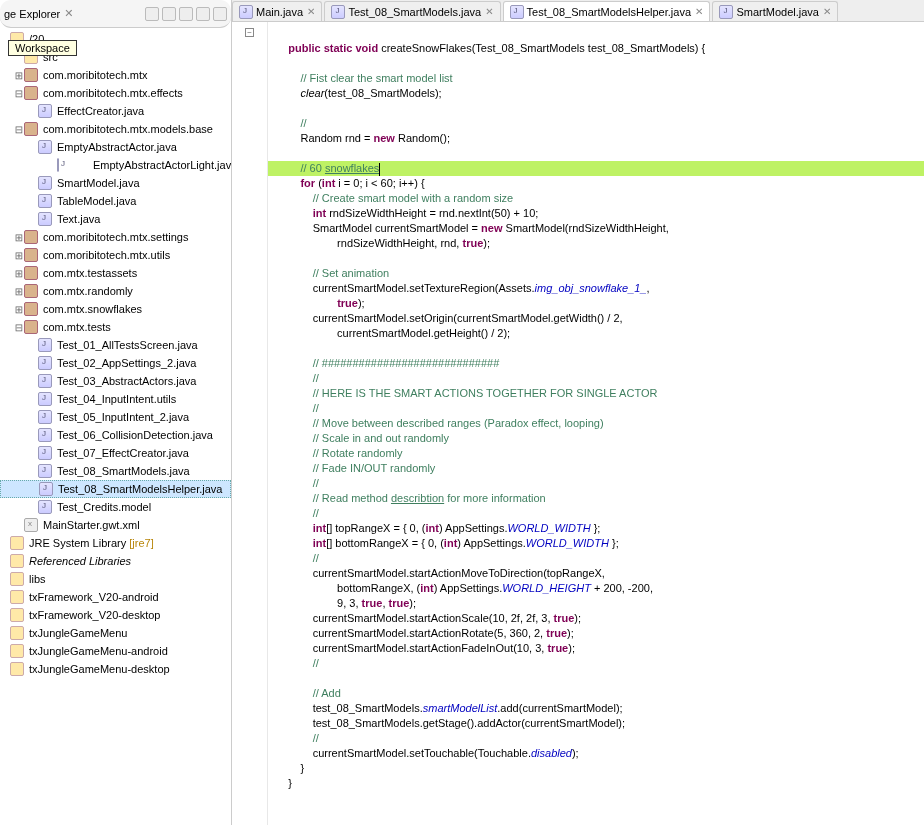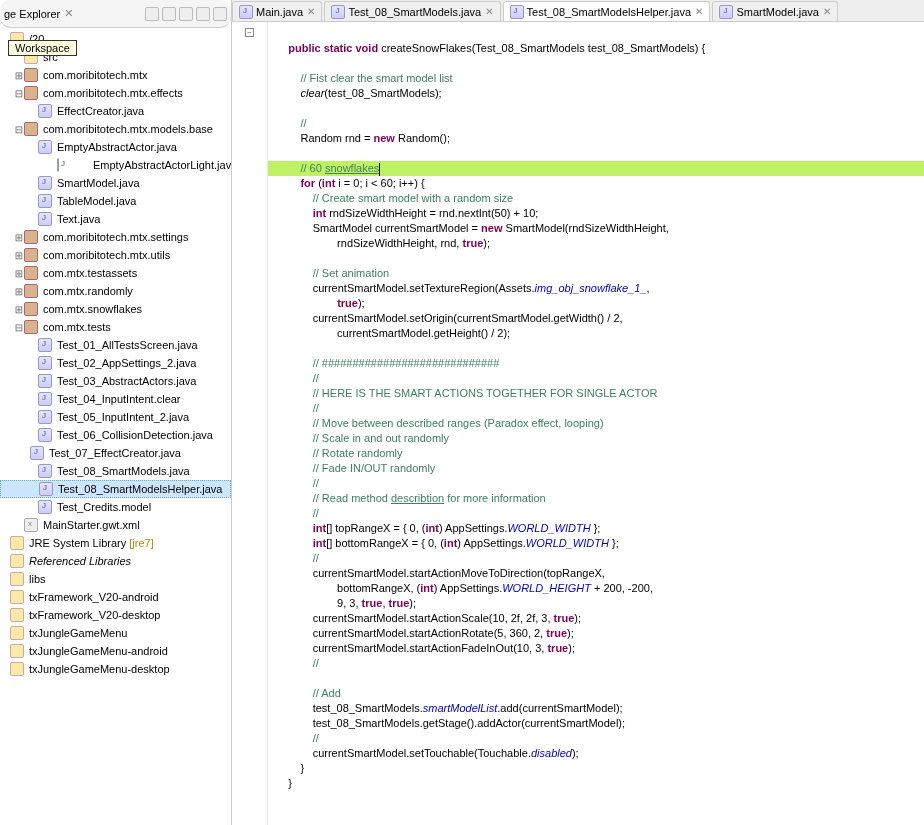--- a/index.html
+++ b/index.html
@@ -157,33 +157,33 @@
           <span class="tree-label">Test_02_AppSettings_2.java</span>
         </div>
         <div class="tree-row" style="padding-left: 28px;">
           <span class="exp-tw"></span>
           <span class="jicon cu"></span>
           <span class="tree-label">Test_03_AbstractActors.java</span>
         </div>
         <div class="tree-row" style="padding-left: 28px;">
           <span class="exp-tw"></span>
           <span class="jicon cu"></span>
-          <span class="tree-label">Test_04_InputIntent.clear</span>
+          <span class="tree-label">Test_04_InputIntent.utils</span>
         </div>
         <div class="tree-row" style="padding-left: 28px;">
           <span class="exp-tw"></span>
           <span class="jicon cu"></span>
           <span class="tree-label">Test_05_InputIntent_2.java</span>
         </div>
         <div class="tree-row" style="padding-left: 28px;">
           <span class="exp-tw"></span>
           <span class="jicon cu"></span>
           <span class="tree-label">Test_06_CollisionDetection.java</span>
         </div>
-        <div class="tree-row" style="padding-left: 20px;">
+        <div class="tree-row" style="padding-left: 28px;">
           <span class="exp-tw"></span>
           <span class="jicon cu"></span>
           <span class="tree-label">Test_07_EffectCreator.java</span>
         </div>
         <div class="tree-row" style="padding-left: 28px;">
           <span class="exp-tw"></span>
           <span class="jicon cu"></span>
           <span class="tree-label">Test_08_SmartModels.java</span>
         </div>
         <div class="tree-row sel" style="padding-left: 28px;">

